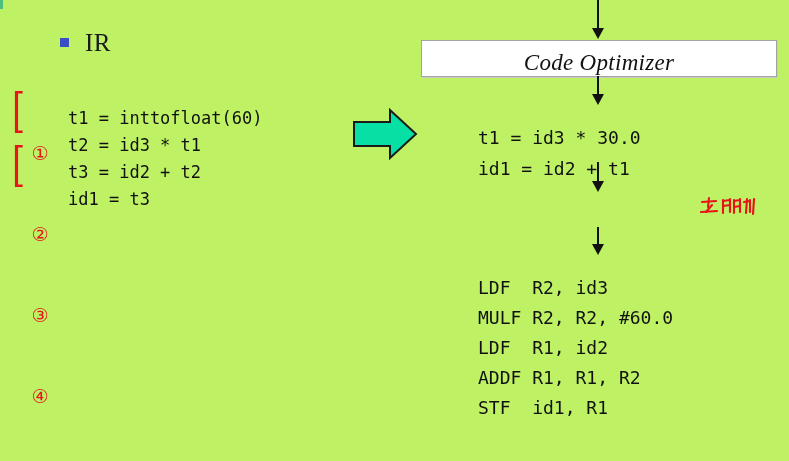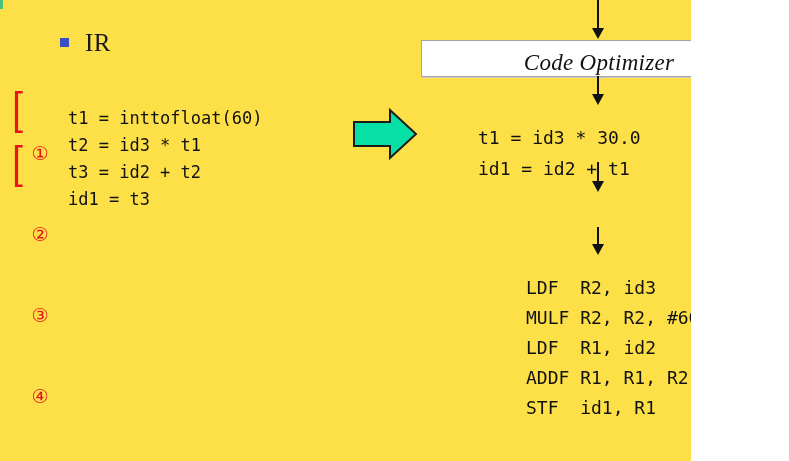--- a/index.html
+++ b/index.html
@@ -2,23 +2,23 @@
 <html><head>
 <meta charset="utf-8">
 <style>
   html, body {
     margin: 0;
     padding: 0;
     background: #ffffff;
   }
   #slide {
     position: relative;
-    width: 691px;
+    width: 789px;
     height: 461px;
-    background: #fde047;
+    background: #bef264;
     overflow: hidden;
     font-family: "Liberation Serif", serif;
   }
 
   
   .corner-mark {
     position: absolute;
     left: 0px;
     top: 0px;
     width: 3px;
@@ -198,21 +198,20 @@
   
   .asm-code {
     position: absolute;
     left: 478px;
     top: 255px;
     font-family: "DejaVu Sans Mono", monospace;
     font-size: 18px;
     line-height: 30px;
     color: #111111;
     white-space: pre;
-    margin-left: 48px;
   }
 </style>
 </head>
 <body>
 
 <div id="slide">
 
   <div class="corner-mark"></div>
 
   <div class="ir-heading">

